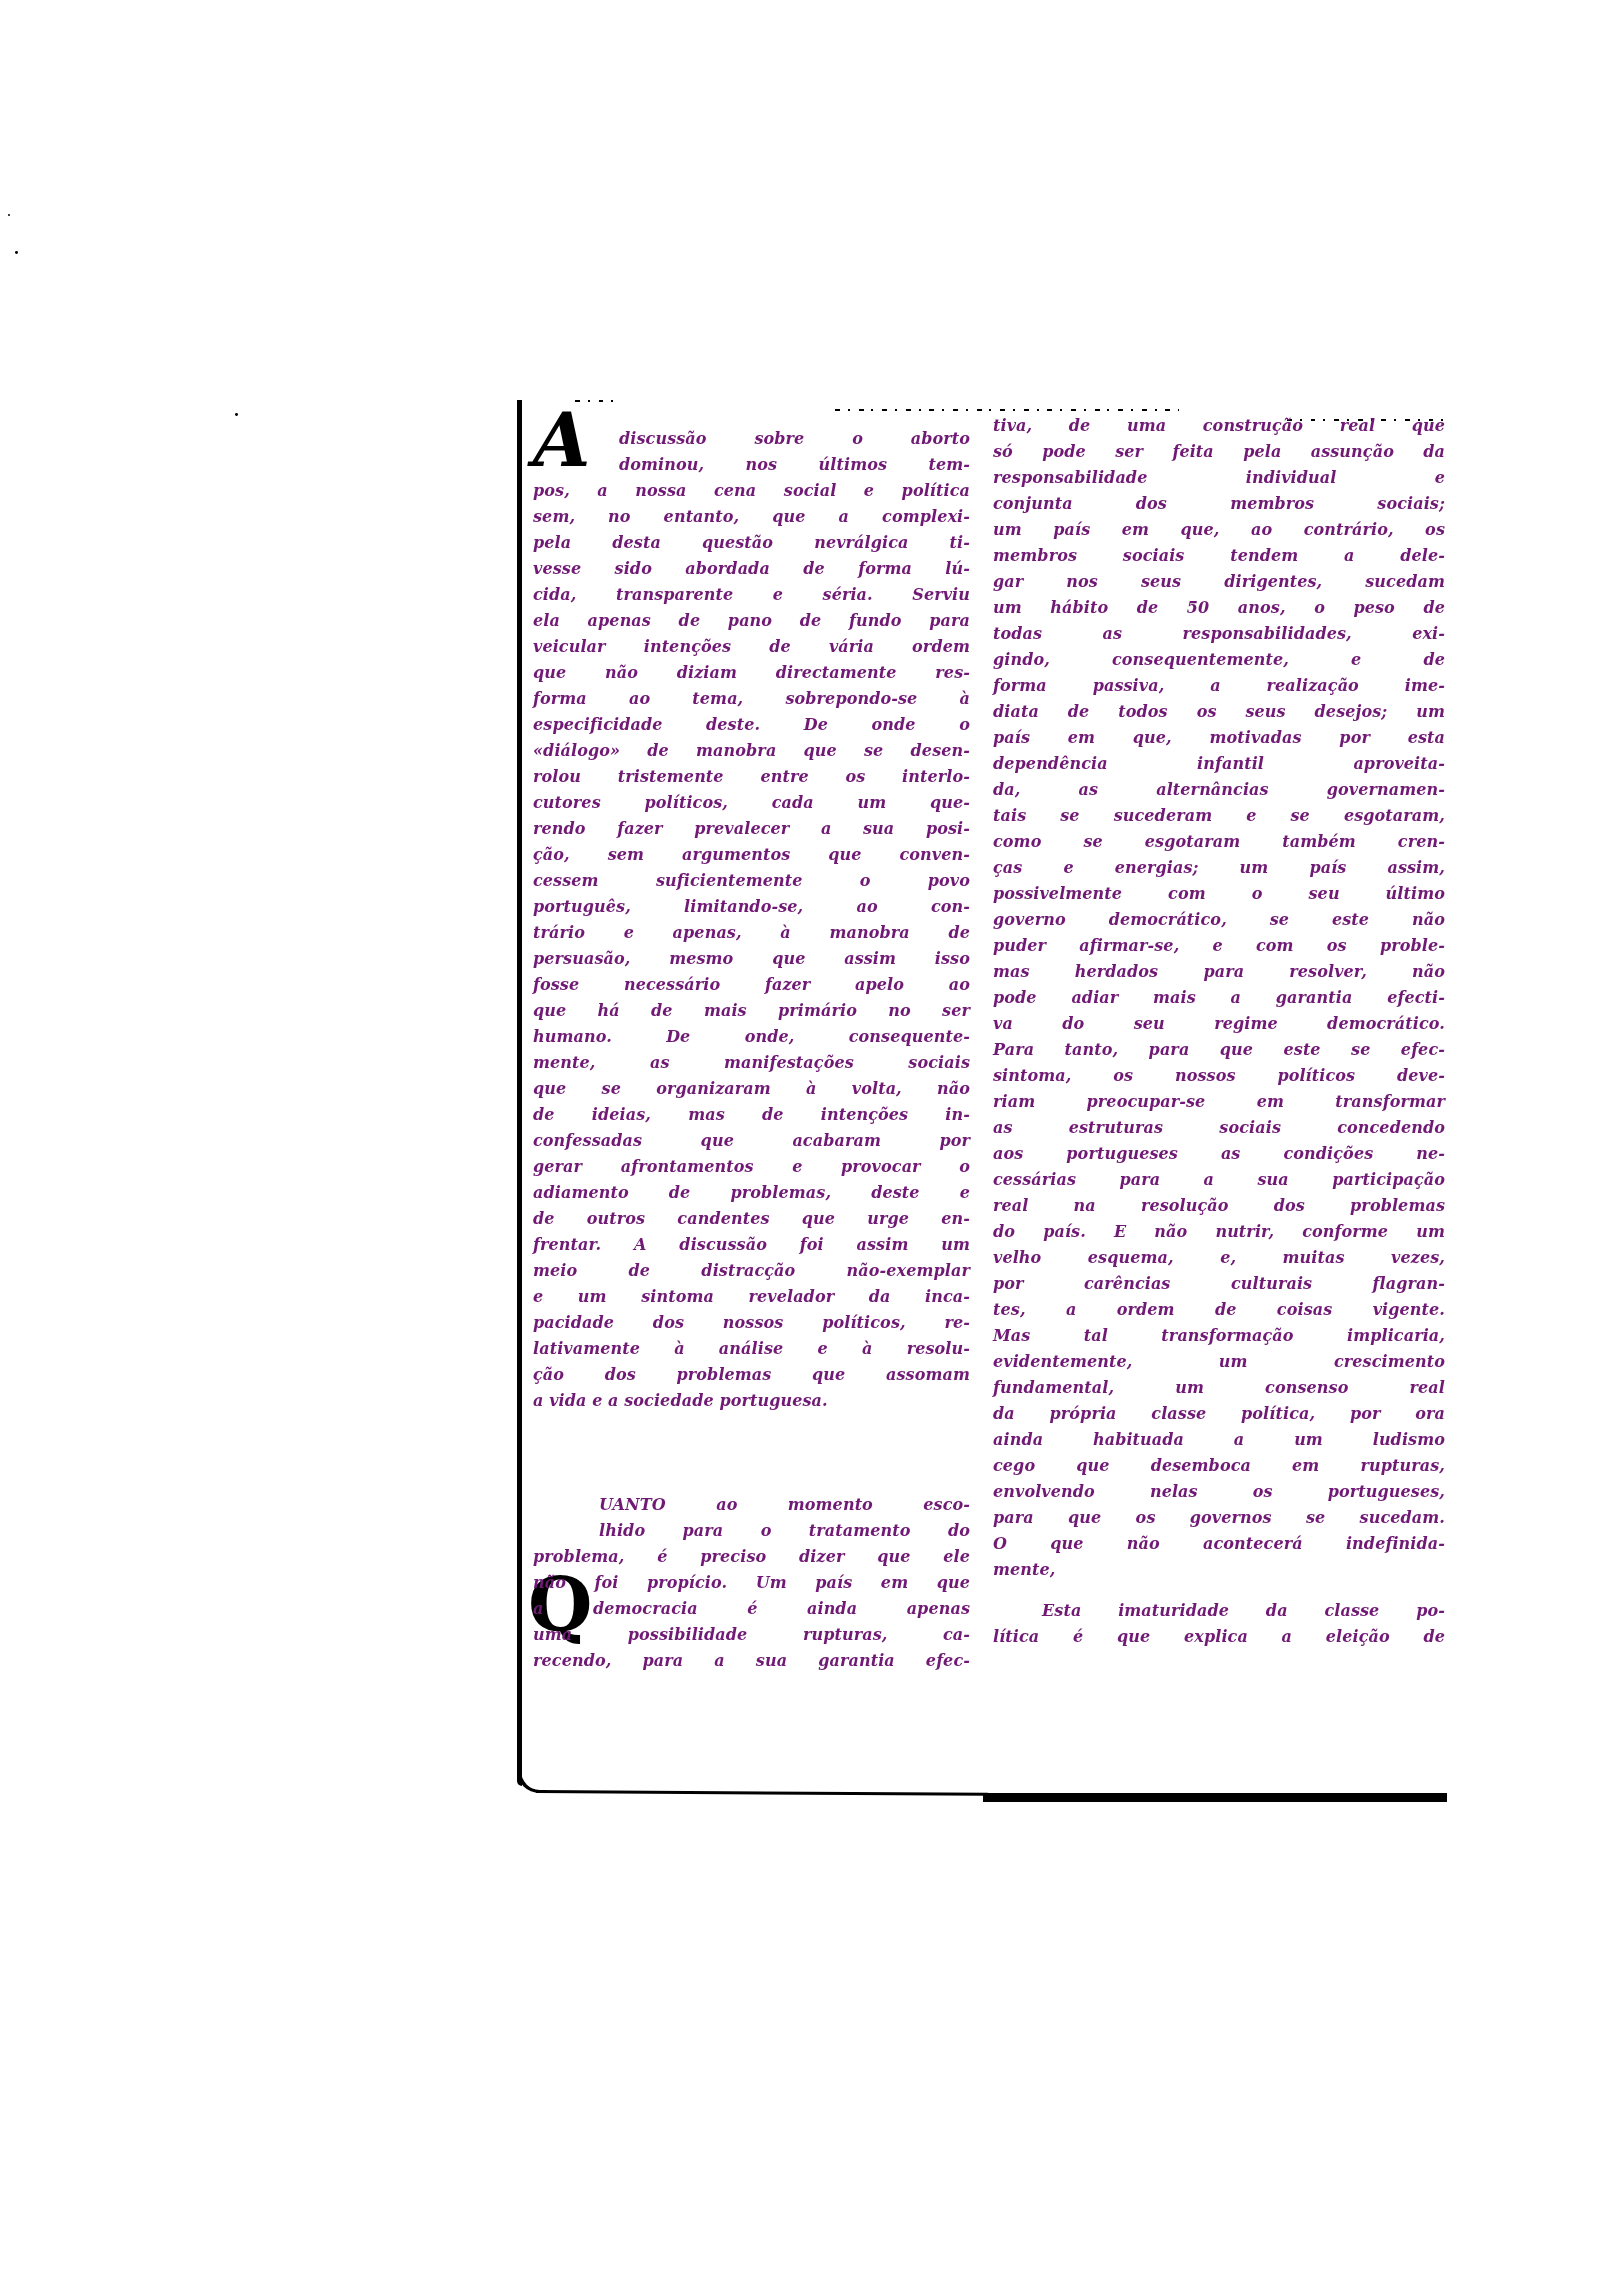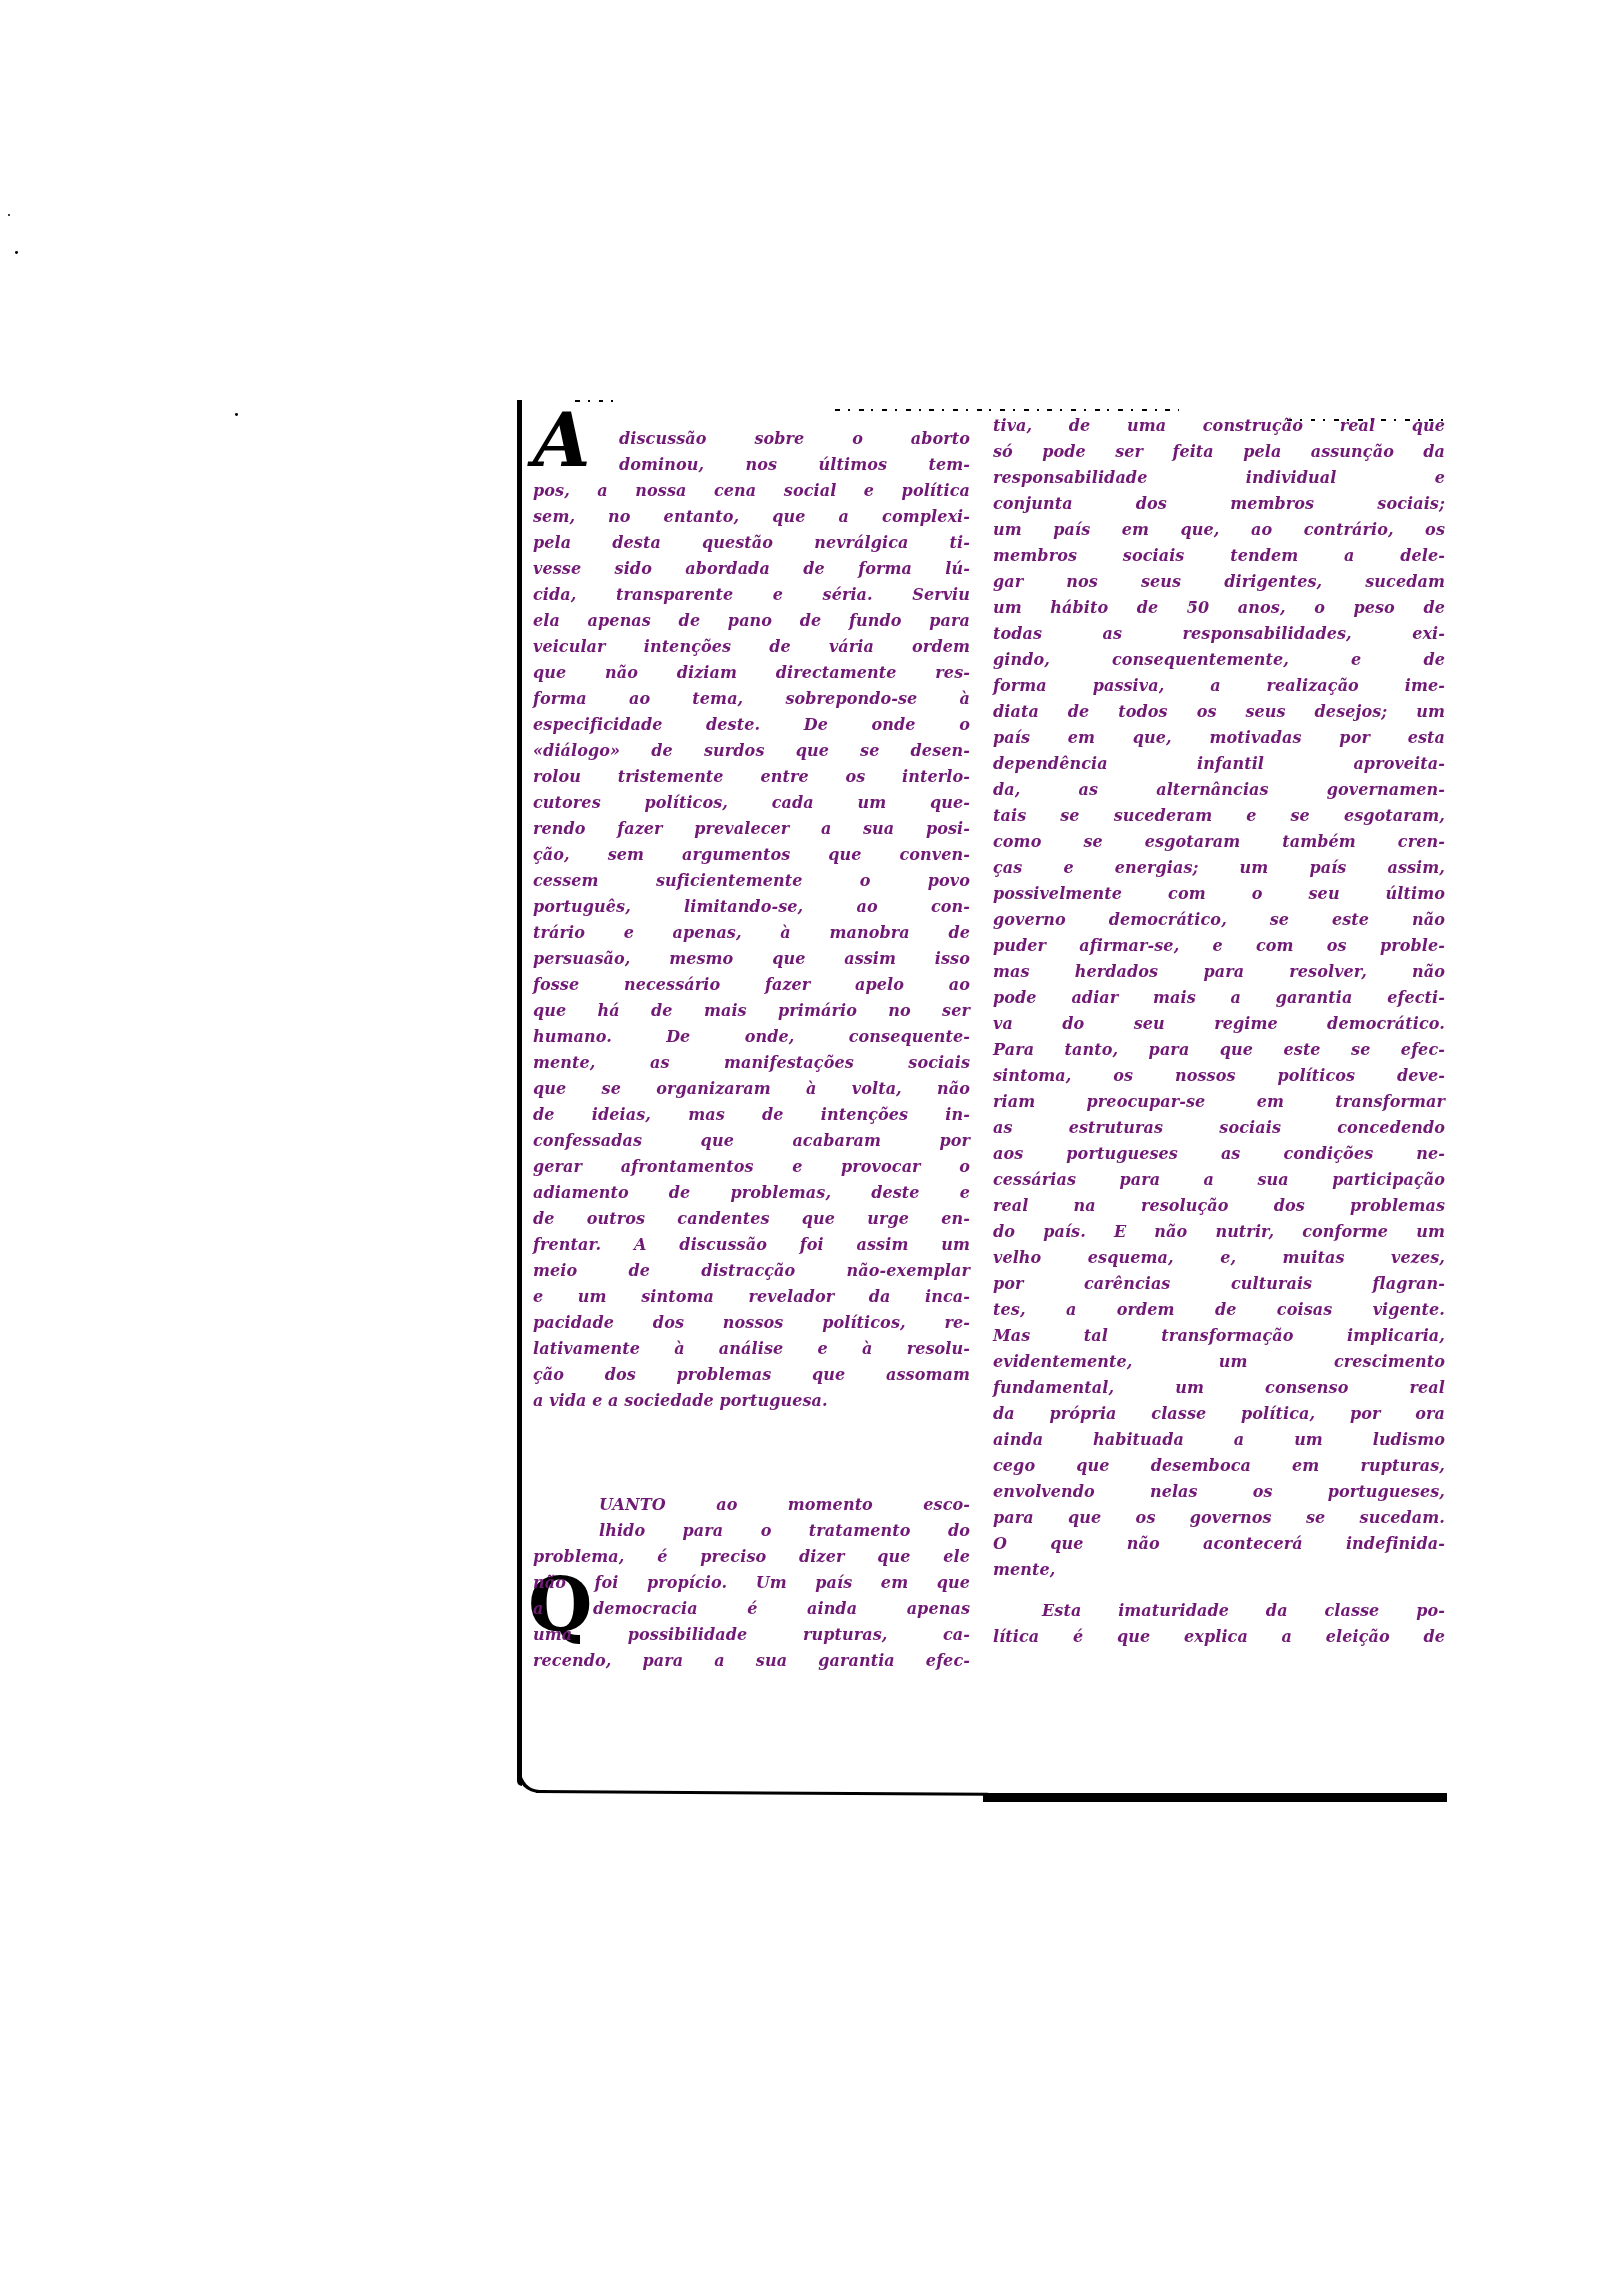--- a/index.html
+++ b/index.html
@@ -87,21 +87,21 @@
     <span class="line">pos, a nossa cena social e política</span>
     <span class="line">sem, no entanto, que a complexi-</span>
     <span class="line">pela desta questão nevrálgica ti-</span>
     <span class="line">vesse sido abordada de forma lú-</span>
     <span class="line">cida, transparente e séria. Serviu</span>
     <span class="line">ela apenas de pano de fundo para</span>
     <span class="line">veicular intenções de vária ordem</span>
     <span class="line">que não diziam directamente res-</span>
     <span class="line">forma ao tema, sobrepondo-se à</span>
     <span class="line">especificidade deste. De onde o</span>
-    <span class="line">«diálogo» de surdos que se desen-</span>
+    <span class="line">«diálogo» de manobra que se desen-</span>
     <span class="line">rolou tristemente entre os interlo-</span>
     <span class="line">cutores políticos, cada um que-</span>
     <span class="line">rendo fazer prevalecer a sua posi-</span>
     <span class="line">ção, sem argumentos que conven-</span>
     <span class="line">cessem suficientemente o povo</span>
     <span class="line">português, limitando-se, ao con-</span>
     <span class="line">trário e apenas, à manobra de</span>
     <span class="line">persuasão, mesmo que assim isso</span>
     <span class="line">fosse necessário fazer apelo ao</span>
     <span class="line">que há de mais primário no ser</span>

